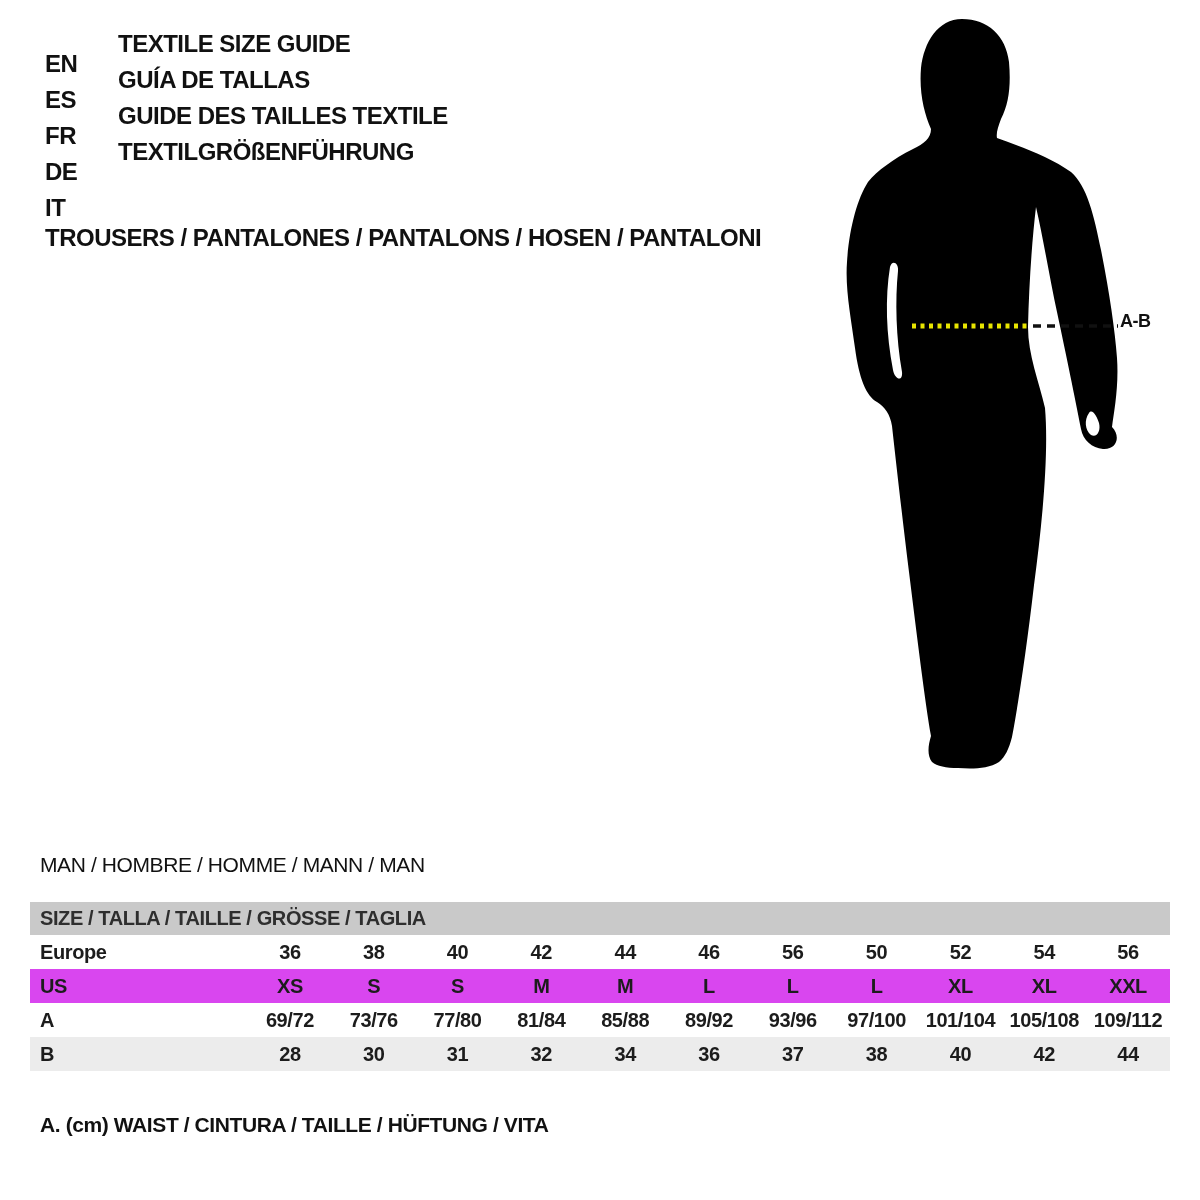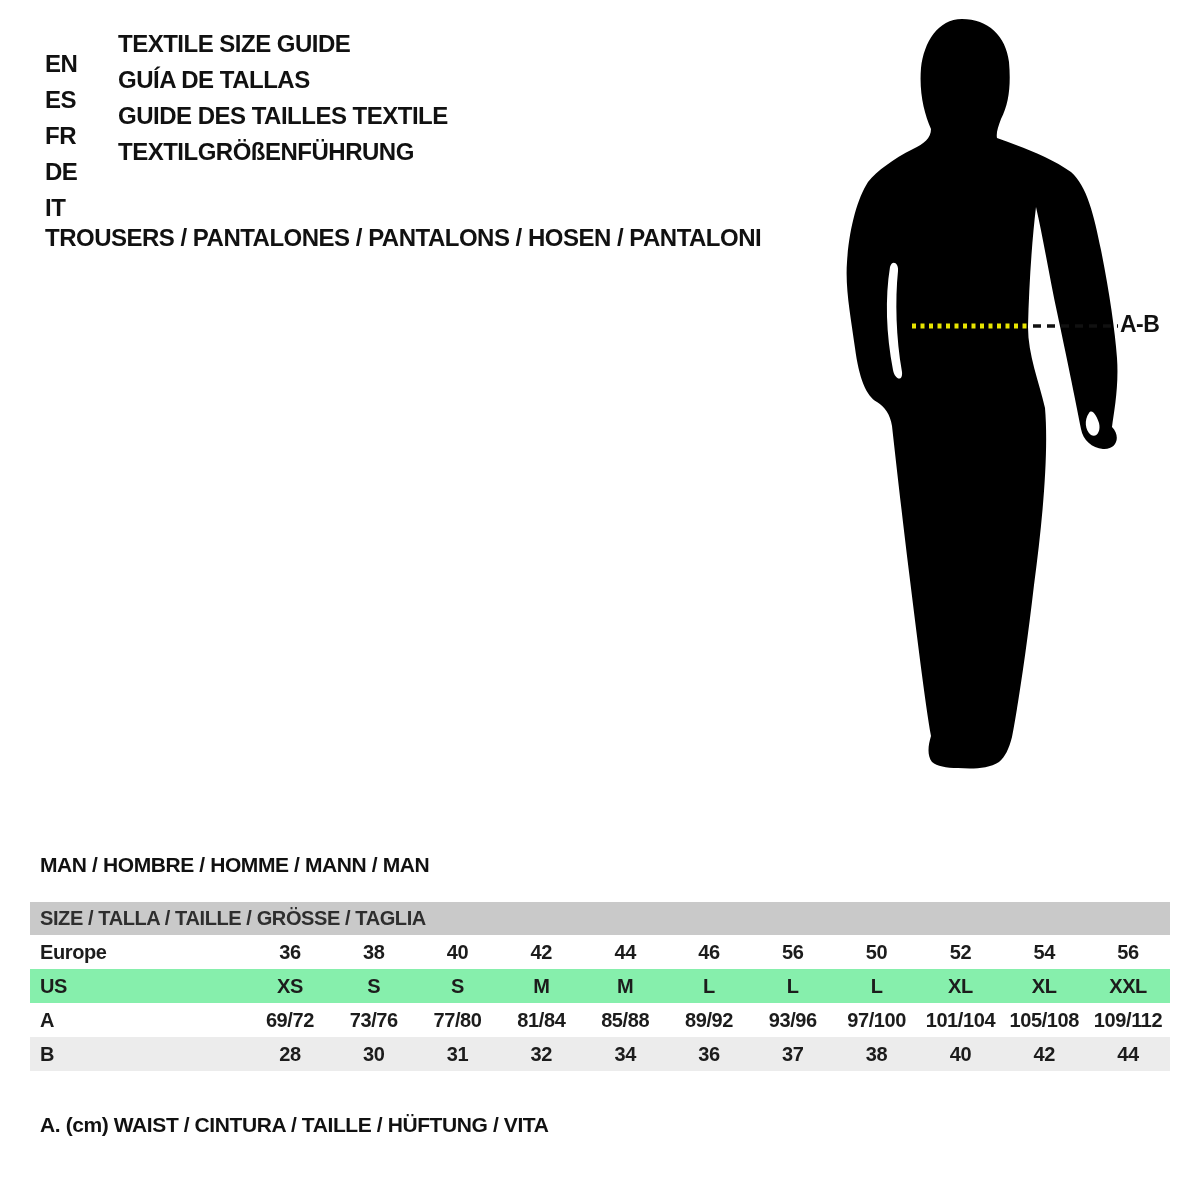--- a/index.html
+++ b/index.html
@@ -13,26 +13,26 @@
   .lang-code{width:73px;font-size:24px;font-weight:bold;letter-spacing:-0.5px;margin-top:40px;}
   .lang-label{font-size:24px;font-weight:bold;letter-spacing:-0.5px;white-space:nowrap;}
   
   .product-heading{
     position:absolute;left:45px;top:224px;font-size:24px;font-weight:bold;
     letter-spacing:-0.5px;white-space:nowrap;
   }
   
   .figure-wrap{position:absolute;left:840px;top:15px;width:300px;height:760px;}
   .measure-label{
-    position:absolute;left:1120px;top:311px;font-size:23px;font-weight:bold;
+    position:absolute;left:1120px;top:311px;font-size:18px;font-weight:bold;
     letter-spacing:-0.5px;
   }
   
   .section-heading{
-    position:absolute;left:40px;top:853px;font-size:21px;font-weight:bold;
+    position:absolute;left:40px;top:853px;font-size:21px;font-weight:normal;
     letter-spacing:-0.4px;white-space:nowrap;
   }
   
   .size-table{
     position:absolute;left:30px;top:902px;width:1140px;border-collapse:collapse;
     table-layout:fixed;font-size:20px;
   }
   .size-table td{padding:0;vertical-align:middle;line-height:34px;height:30px;
     text-align:center;font-weight:bold;letter-spacing:-0.4px;color:#1c1c1c;}
   .size-table tr.hdr td{
@@ -142,21 +142,21 @@
           <td>40</td>
           <td>42</td>
           <td>44</td>
           <td>46</td>
           <td>56</td>
           <td>50</td>
           <td>52</td>
           <td>54</td>
           <td>56</td>
         </tr>
-        <tr style="background: #86efac; padding-left: 29px;">
+        <tr style="background: #d946ef; padding-left: 29px;">
           <td class="lbl">US</td>
           <td>XS</td>
           <td>S</td>
           <td>S</td>
           <td>M</td>
           <td>M</td>
           <td>L</td>
           <td>L</td>
           <td>L</td>
           <td>XL</td>

